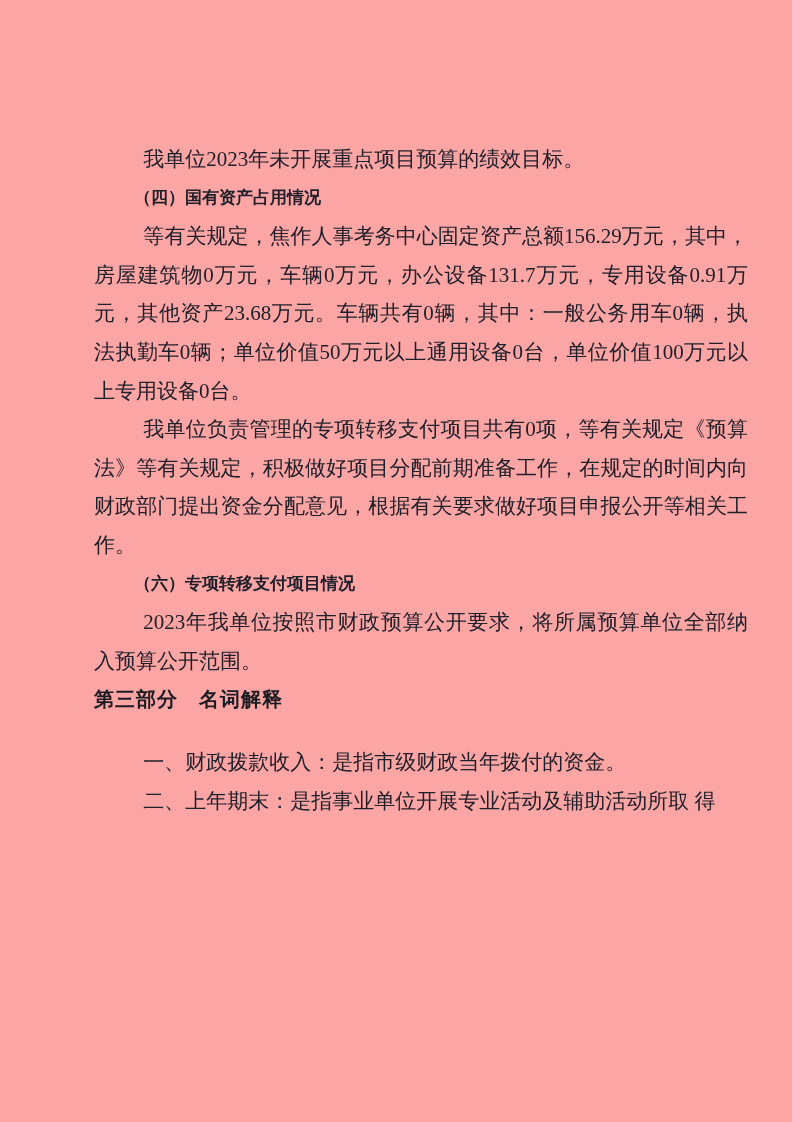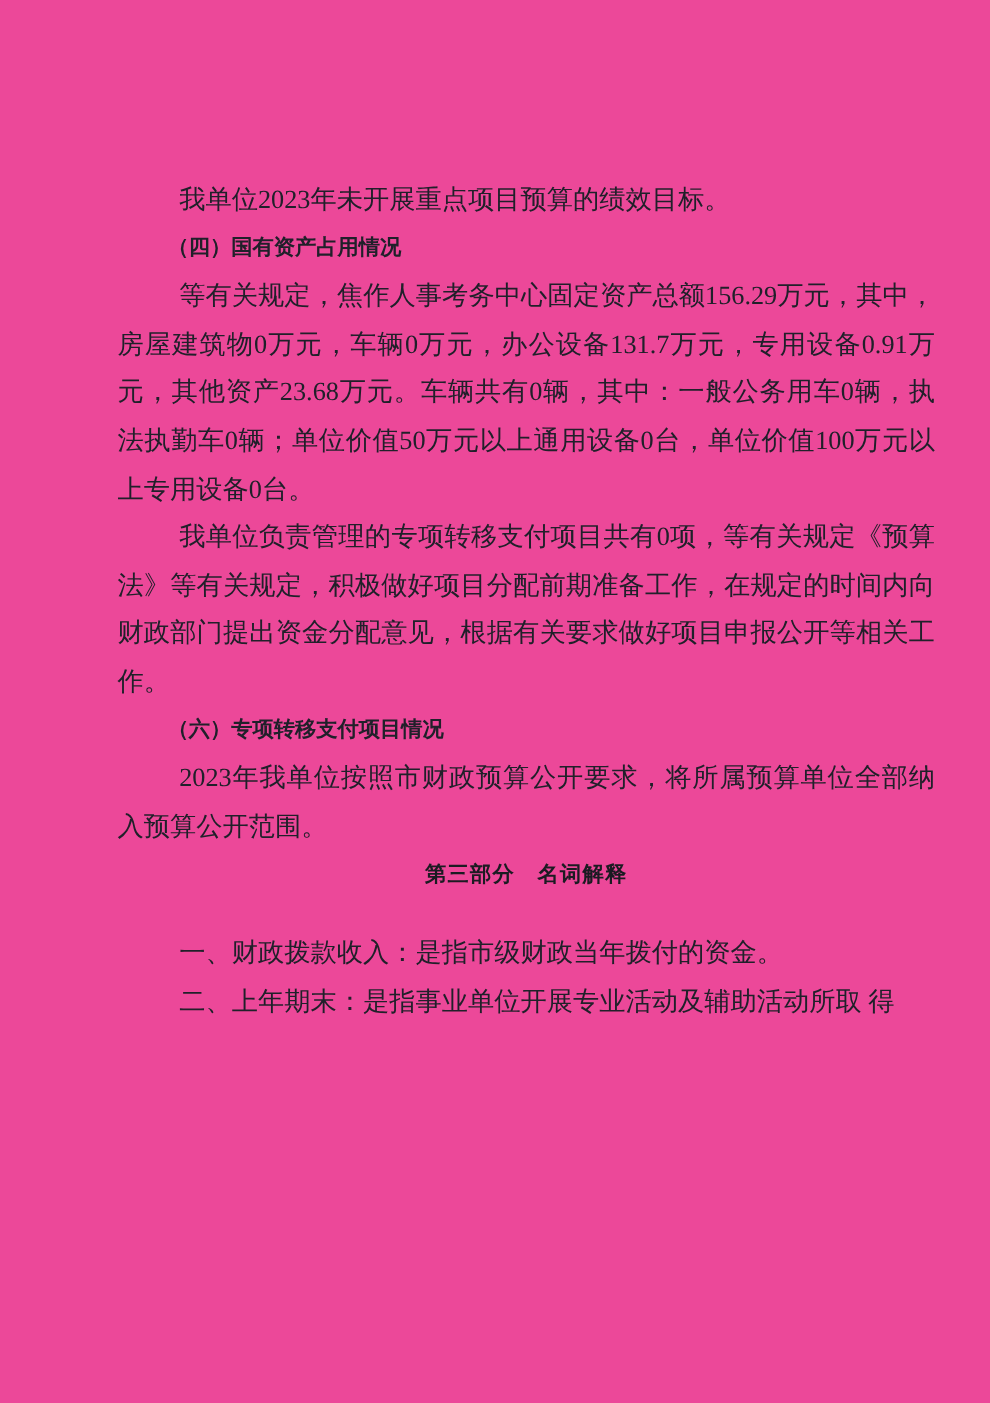--- a/index.html
+++ b/index.html
@@ -4,21 +4,21 @@
 <style>
   html, body {
     margin: 0;
     padding: 0;
     background: #ffffff;
   }
   .page {
     position: relative;
     width: 792px;
     height: 1122px;
-    background: #ec4899;
+    background: #fca5a5;
     box-sizing: border-box;
     padding: 140px 44px 0 94px;
     overflow: hidden;
     color: #20202a;
     font-family: "Liberation Serif", "DejaVu Serif", serif;
     font-size: 21px;
     line-height: 38.6px;
   }
   .content p,
   .content h3,
@@ -35,24 +35,23 @@
   }
   .sec-heading {
     font-size: 17px;
     font-weight: bold;
     text-indent: 2.35em;
     font-family: "Liberation Serif", "DejaVu Serif", serif;
     line-height: 38.6px;
   }
   .part-heading {
     margin-top: 81px;
-    text-align: center;
     text-indent: 0;
     font-family: "Liberation Sans", "DejaVu Sans", sans-serif;
-    font-size: 17px;
+    font-size: 20px;
     font-weight: 700;
     line-height: 39px;
     letter-spacing: 1px;
     color: #1b1b22;
   }
   .glossary-block {
     margin-top: 24px;
   }
   .glossary-item {
     text-align: justify;

